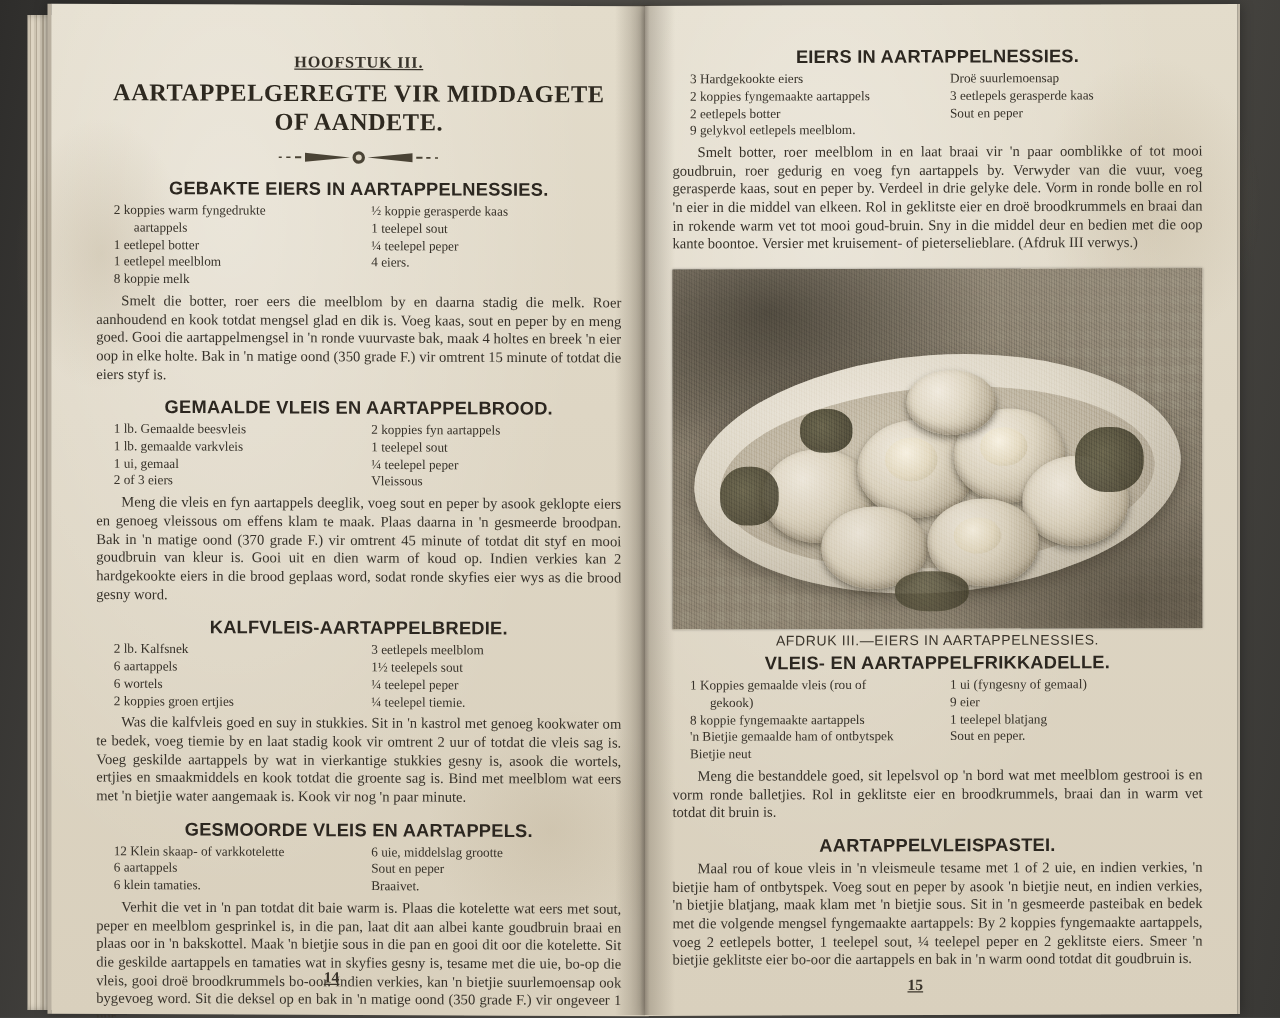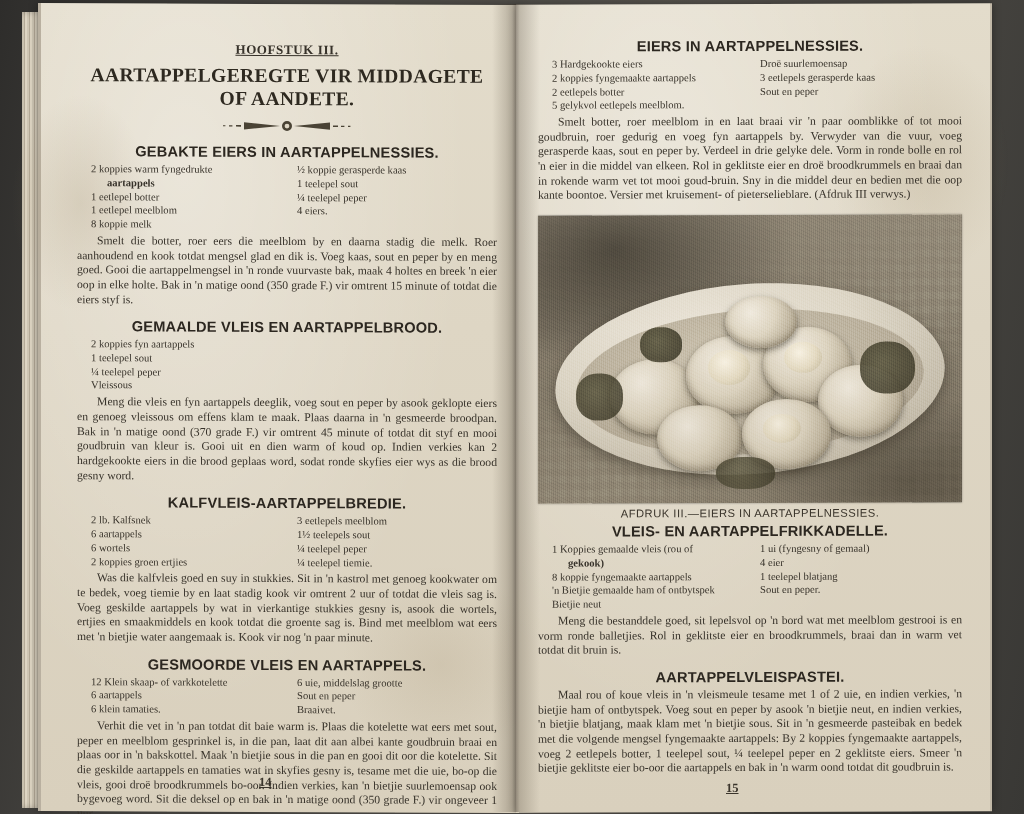--- a/index.html
+++ b/index.html
@@ -55,21 +55,21 @@
   .orn{text-align:center;margin:9px 0 7px 0;line-height:0;}
   .rtitle{text-align:center;font-weight:bold;font-size:14.6px;
     letter-spacing:.2px;margin:11px 0 3px 0;font-family:"Liberation Sans",sans-serif;
     color:#2c2720;}
   .caption{text-align:center;font-size:11.2px;letter-spacing:.5px;
     font-family:"Liberation Sans",sans-serif;margin:4px 0 0 0;color:#3a342b;}
   .ing{display:flex;gap:6px;font-size:10.6px;line-height:1.30;
     margin:2px 0 2px 14px;}
   .ing ul{list-style:none;margin:0;padding:0;flex:1;}
   .ing li{white-space:nowrap;}
-  .ing li.ind{padding-left:16px;font-weight:bold;}
+  .ing li.ind{padding-left:16px;}
   p.body{font-size:11.7px;line-height:1.255;text-align:justify;
     margin:3px 0 2px 0;text-indent:20px;
     -webkit-hyphens:none;hyphens:none;}
   .pageno{position:absolute;bottom:22px;font-weight:bold;font-size:12.5px;
     color:#3a342b;text-decoration:underline;}
 
   
   .photo{position:absolute;overflow:hidden;
     box-shadow:0 0 2px rgba(0,0,0,.4);}
   .photo .scene{position:absolute;inset:0;
@@ -164,20 +164,26 @@
               <li>4 eiers.</li>
             </ul>
           </div>
           <p class="body">Smelt die botter, roer eers die meelblom by en daarna stadig die melk. Roer aanhoudend en kook totdat mengsel glad en dik is. Voeg kaas, sout en peper by en meng goed. Gooi die aartappelmengsel in 'n ronde vuurvaste bak, maak 4 holtes en breek 'n eier oop in elke holte. Bak in 'n matige oond (350 grade F.) vir omtrent 15 minute of totdat die eiers styf is.</p>
         </div>
 
         <div>
           <h2 class="rtitle">GEMAALDE VLEIS EN AARTAPPELBROOD.</h2>
           <div class="ing">
             <ul>
+              <li>1 lb. Gemaalde beesvleis</li>
+              <li>1 lb. gemaalde varkvleis</li>
+              <li>1 ui, gemaal</li>
+              <li>2 of 3 eiers</li>
+            </ul>
+            <ul>
               <li>2 koppies fyn aartappels</li>
               <li>1 teelepel sout</li>
               <li>¼ teelepel peper</li>
               <li>Vleissous</li>
             </ul>
           </div>
           <p class="body">Meng die vleis en fyn aartappels deeglik, voeg sout en peper by asook geklopte eiers en genoeg vleissous om effens klam te maak. Plaas daarna in 'n gesmeerde broodpan. Bak in 'n matige oond (370 grade F.) vir omtrent 45 minute of totdat dit styf en mooi goudbruin van kleur is. Gooi uit en dien warm of koud op. Indien verkies kan 2 hardgekookte eiers in die brood geplaas word, sodat ronde skyfies eier wys as die brood gesny word.</p>
         </div>
 
         <div>
@@ -225,21 +231,21 @@
 
       <div class="col" style="left:22px;top:34px;width:424px;">
 
         <div>
           <h2 class="rtitle" style="margin-top:0;">EIERS IN AARTAPPELNESSIES.</h2>
           <div class="ing">
             <ul>
               <li>3 Hardgekookte eiers</li>
               <li>2 koppies fyngemaakte aartappels</li>
               <li>2 eetlepels botter</li>
-              <li>5 gelykvol eetlepels meelblom.</li>
+              <li>9 gelykvol eetlepels meelblom.</li>
             </ul>
             <ul>
               <li>Droë suurlemoensap</li>
               <li>3 eetlepels gerasperde kaas</li>
               <li>Sout en peper</li>
             </ul>
           </div>
           <p class="body">Smelt botter, roer meelblom in en laat braai vir 'n paar oomblikke of tot mooi goudbruin, roer gedurig en voeg fyn aartappels by. Verwyder van die vuur, voeg gerasperde kaas, sout en peper by. Verdeel in drie gelyke dele. Vorm in ronde bolle en rol 'n eier in die middel van elkeen. Rol in geklitste eier en droë broodkrummels en braai dan in rokende warm vet tot mooi goud-bruin. Sny in die middel deur en bedien met die oop kante boontoe. Versier met kruisement- of pieterselieblare. (Afdruk III verwys.)</p>
         </div>
 
@@ -278,21 +284,21 @@
           <div class="ing">
             <ul>
               <li>1 Koppies gemaalde vleis (rou of</li>
               <li class="ind">gekook)</li>
               <li>8 koppie fyngemaakte aartappels</li>
               <li>'n Bietjie gemaalde ham of ontbytspek</li>
               <li>Bietjie neut</li>
             </ul>
             <ul>
               <li>1 ui (fyngesny of gemaal)</li>
-              <li>4 eier</li>
+              <li>9 eier</li>
               <li>1 teelepel blatjang</li>
               <li>Sout en peper.</li>
             </ul>
           </div>
           <p class="body">Meng die bestanddele goed, sit lepelsvol op 'n bord wat met meelblom gestrooi is en vorm ronde balletjies. Rol in geklitste eier en broodkrummels, braai dan in warm vet totdat dit bruin is.</p>
         </div>
 
         <div>
           <h2 class="rtitle">AARTAPPELVLEISPASTEI.</h2>
           <p class="body">Maal rou of koue vleis in 'n vleismeule tesame met 1 of 2 uie, en indien verkies, 'n bietjie ham of ontbytspek. Voeg sout en peper by asook 'n bietjie neut, en indien verkies, 'n bietjie blatjang, maak klam met 'n bietjie sous. Sit in 'n gesmeerde pasteibak en bedek met die volgende mengsel fyngemaakte aartappels: By 2 koppies fyngemaakte aartappels, voeg 2 eetlepels botter, 1 teelepel sout, ¼ teelepel peper en 2 geklitste eiers. Smeer 'n bietjie geklitste eier bo-oor die aartappels en bak in 'n warm oond totdat dit goudbruin is.</p>

